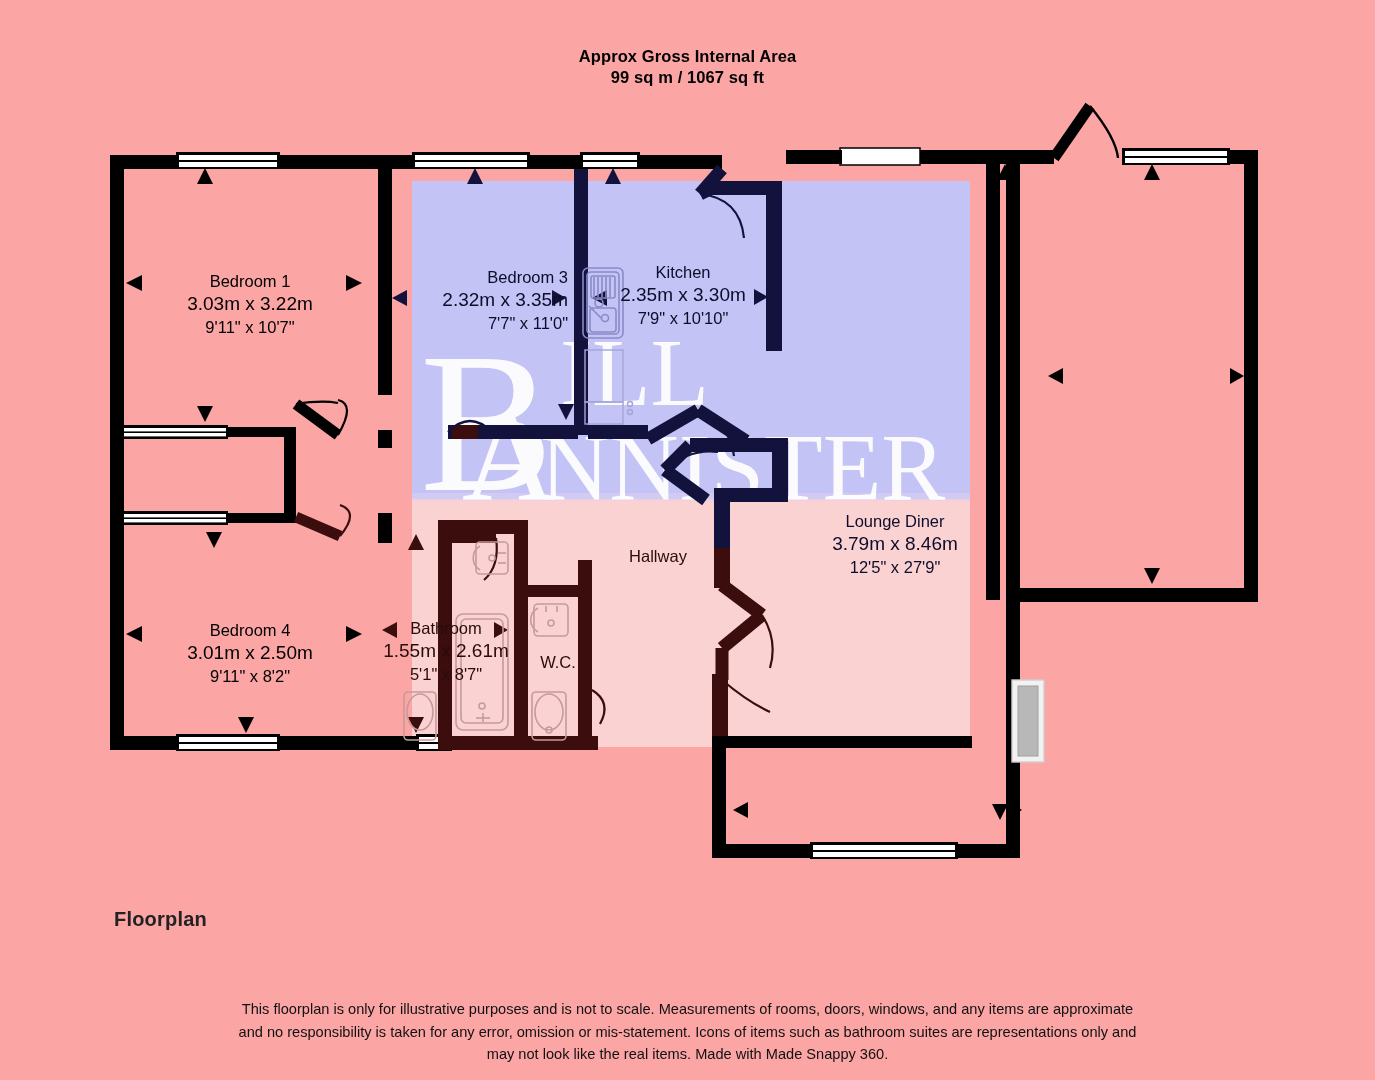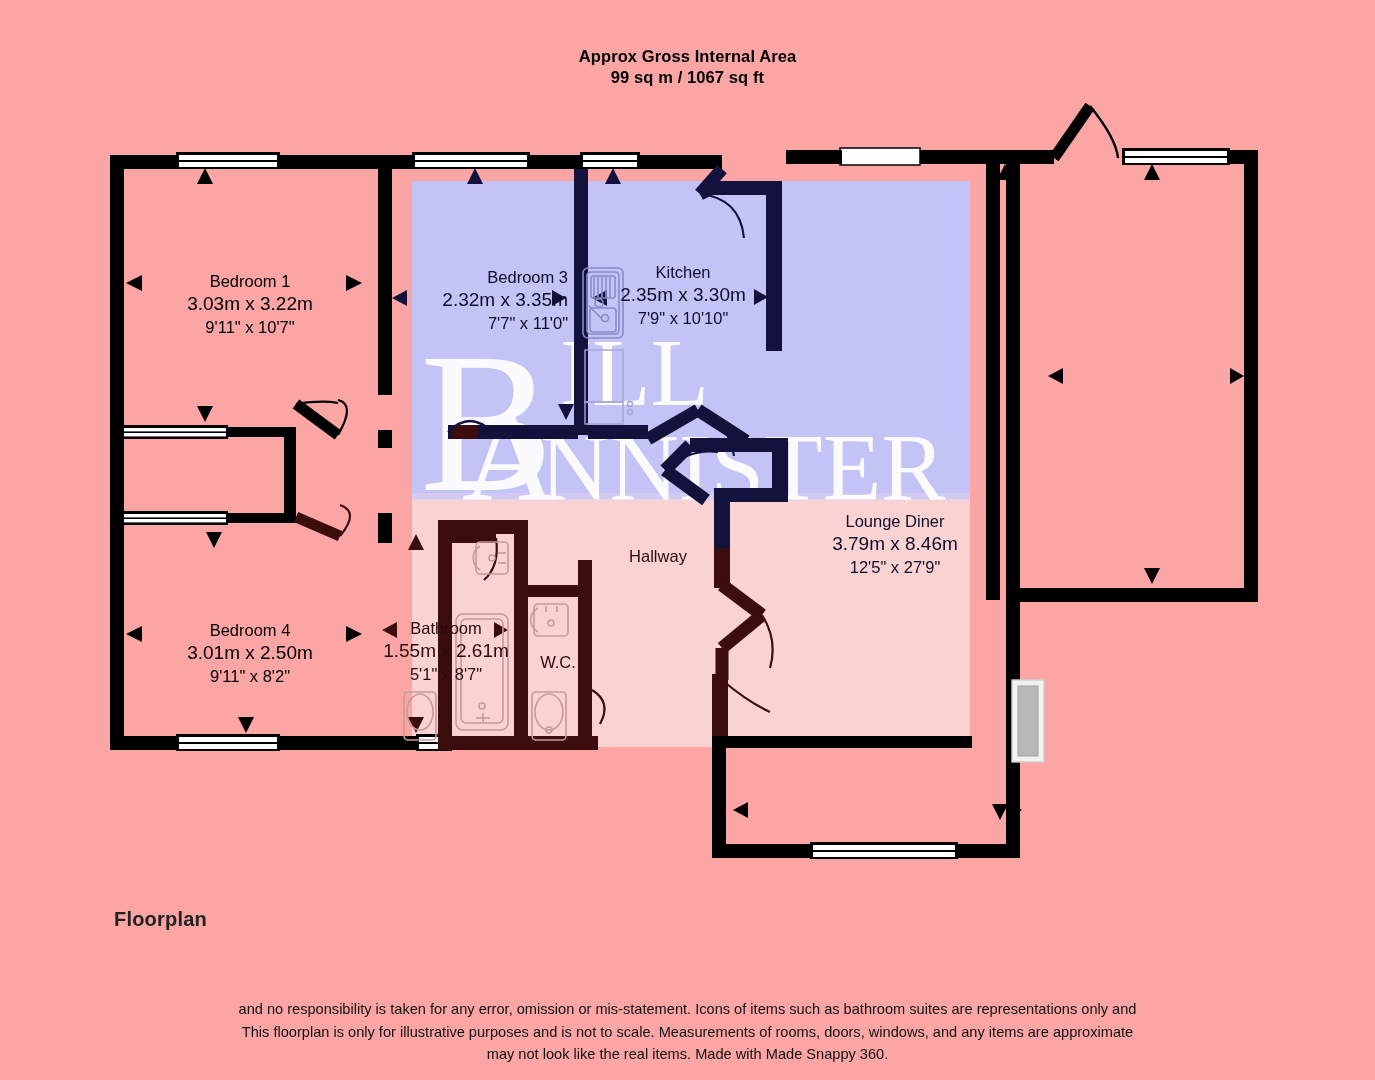--- a/index.html
+++ b/index.html
@@ -462,18 +462,18 @@
     <span class="rl-name">Hallway</span>
   </div>
 
   <div class="room-label pinkc" style="left:520px; top:652px; width:76px;">
     <span class="rl-name">W.C.</span>
   </div>
 
   <div class="floorplan-caption">Floorplan</div>
 
   <div class="disclaimer">
+    <div>This floorplan is only for illustrative purposes and is not to scale. Measurements of rooms, doors, windows, and any items are approximate</div>
     <div>and no responsibility is taken for any error, omission or mis-statement. Icons of items such as bathroom suites are representations only and</div>
-    <div>This floorplan is only for illustrative purposes and is not to scale. Measurements of rooms, doors, windows, and any items are approximate</div>
     <div>may not look like the real items. Made with Made Snappy 360.</div>
   </div>
 
 </div>
 
 </body></html>

